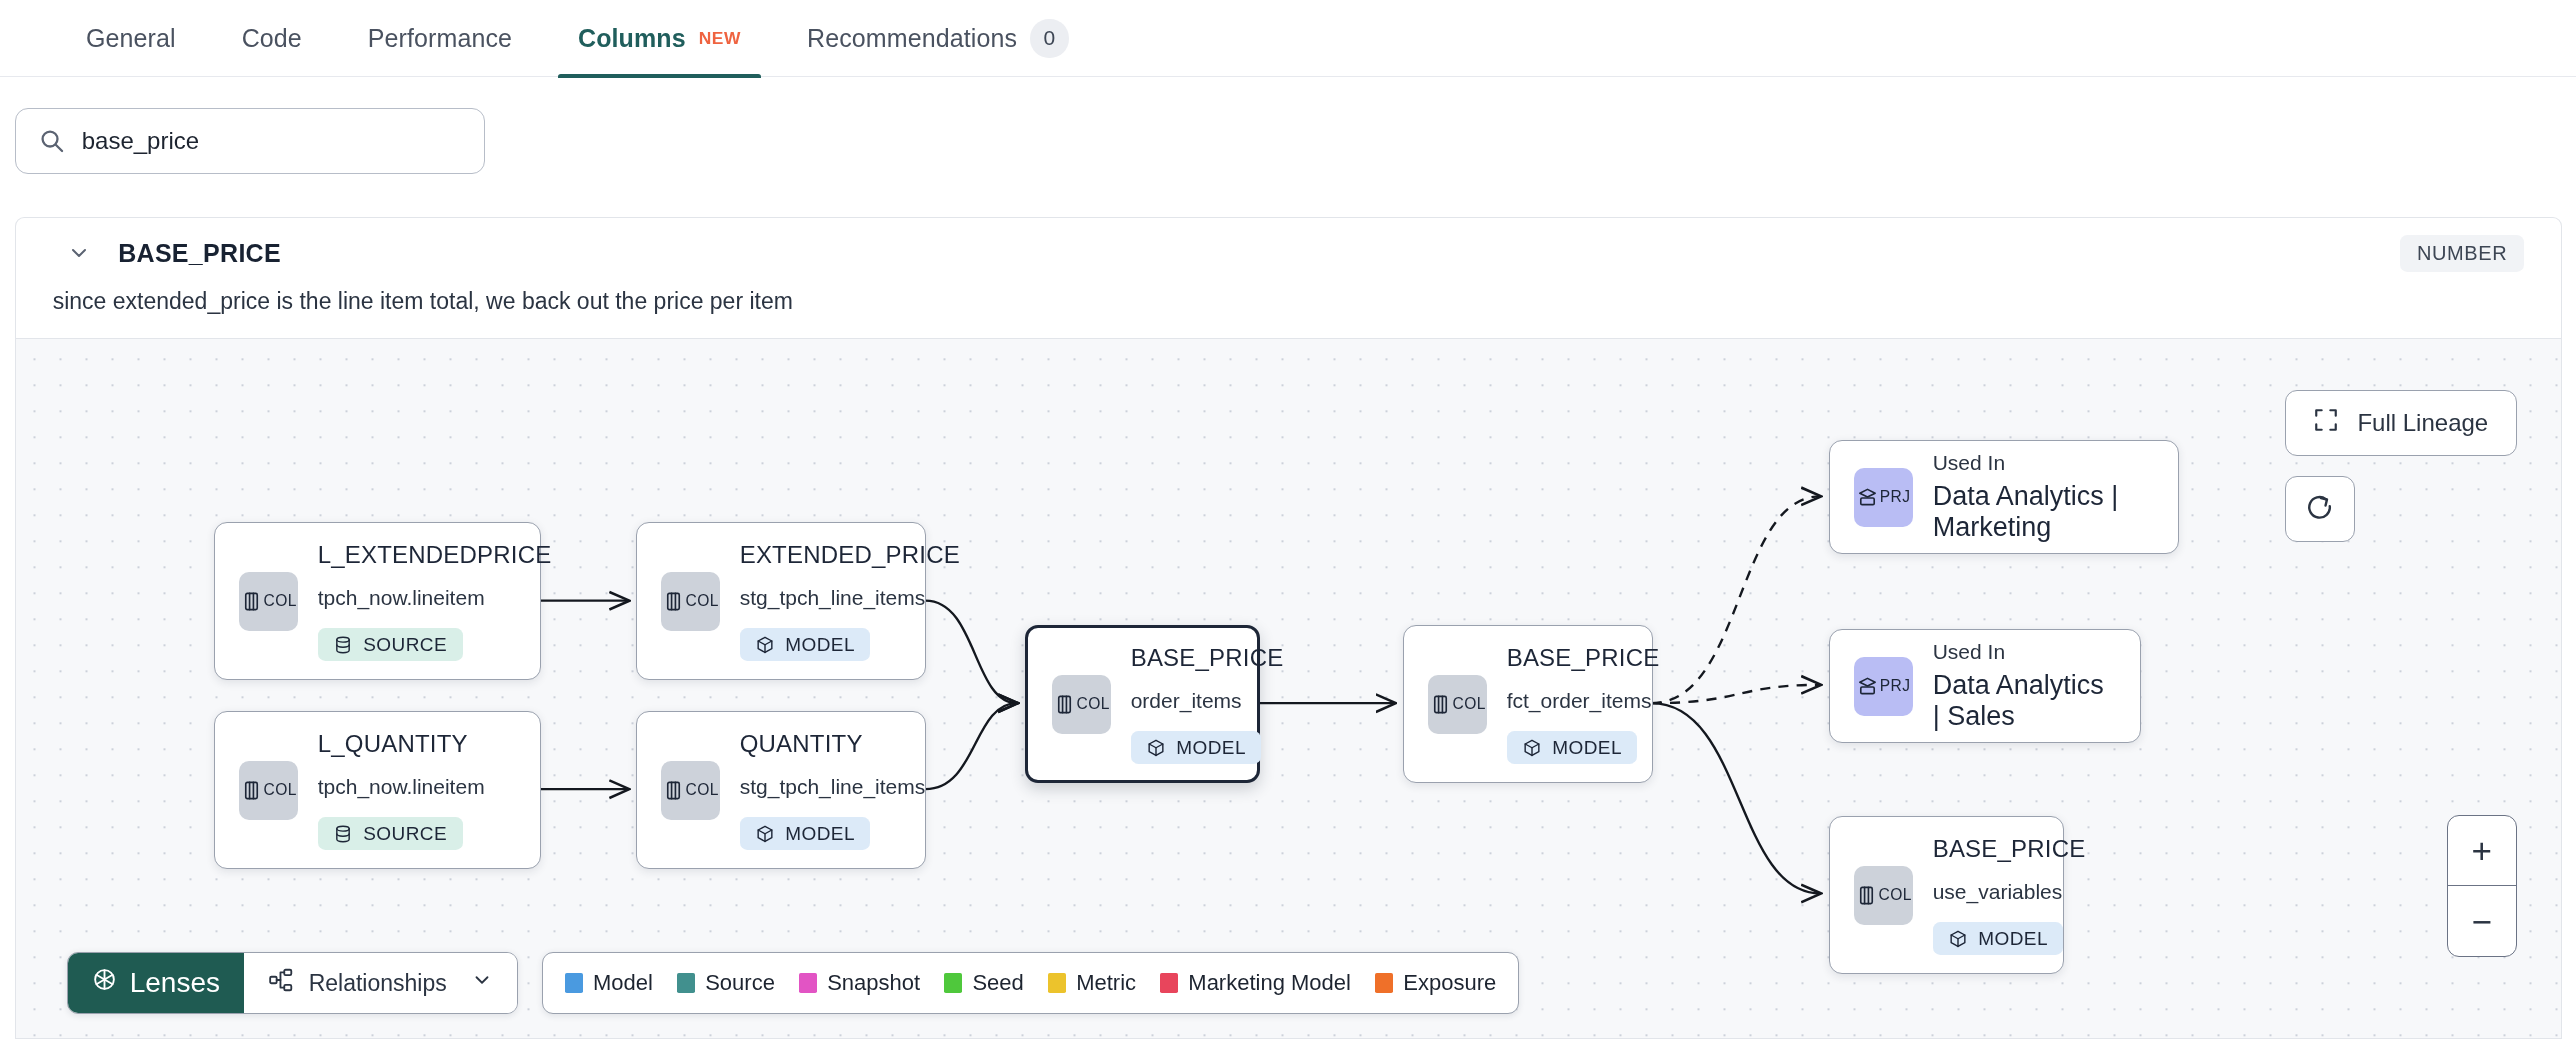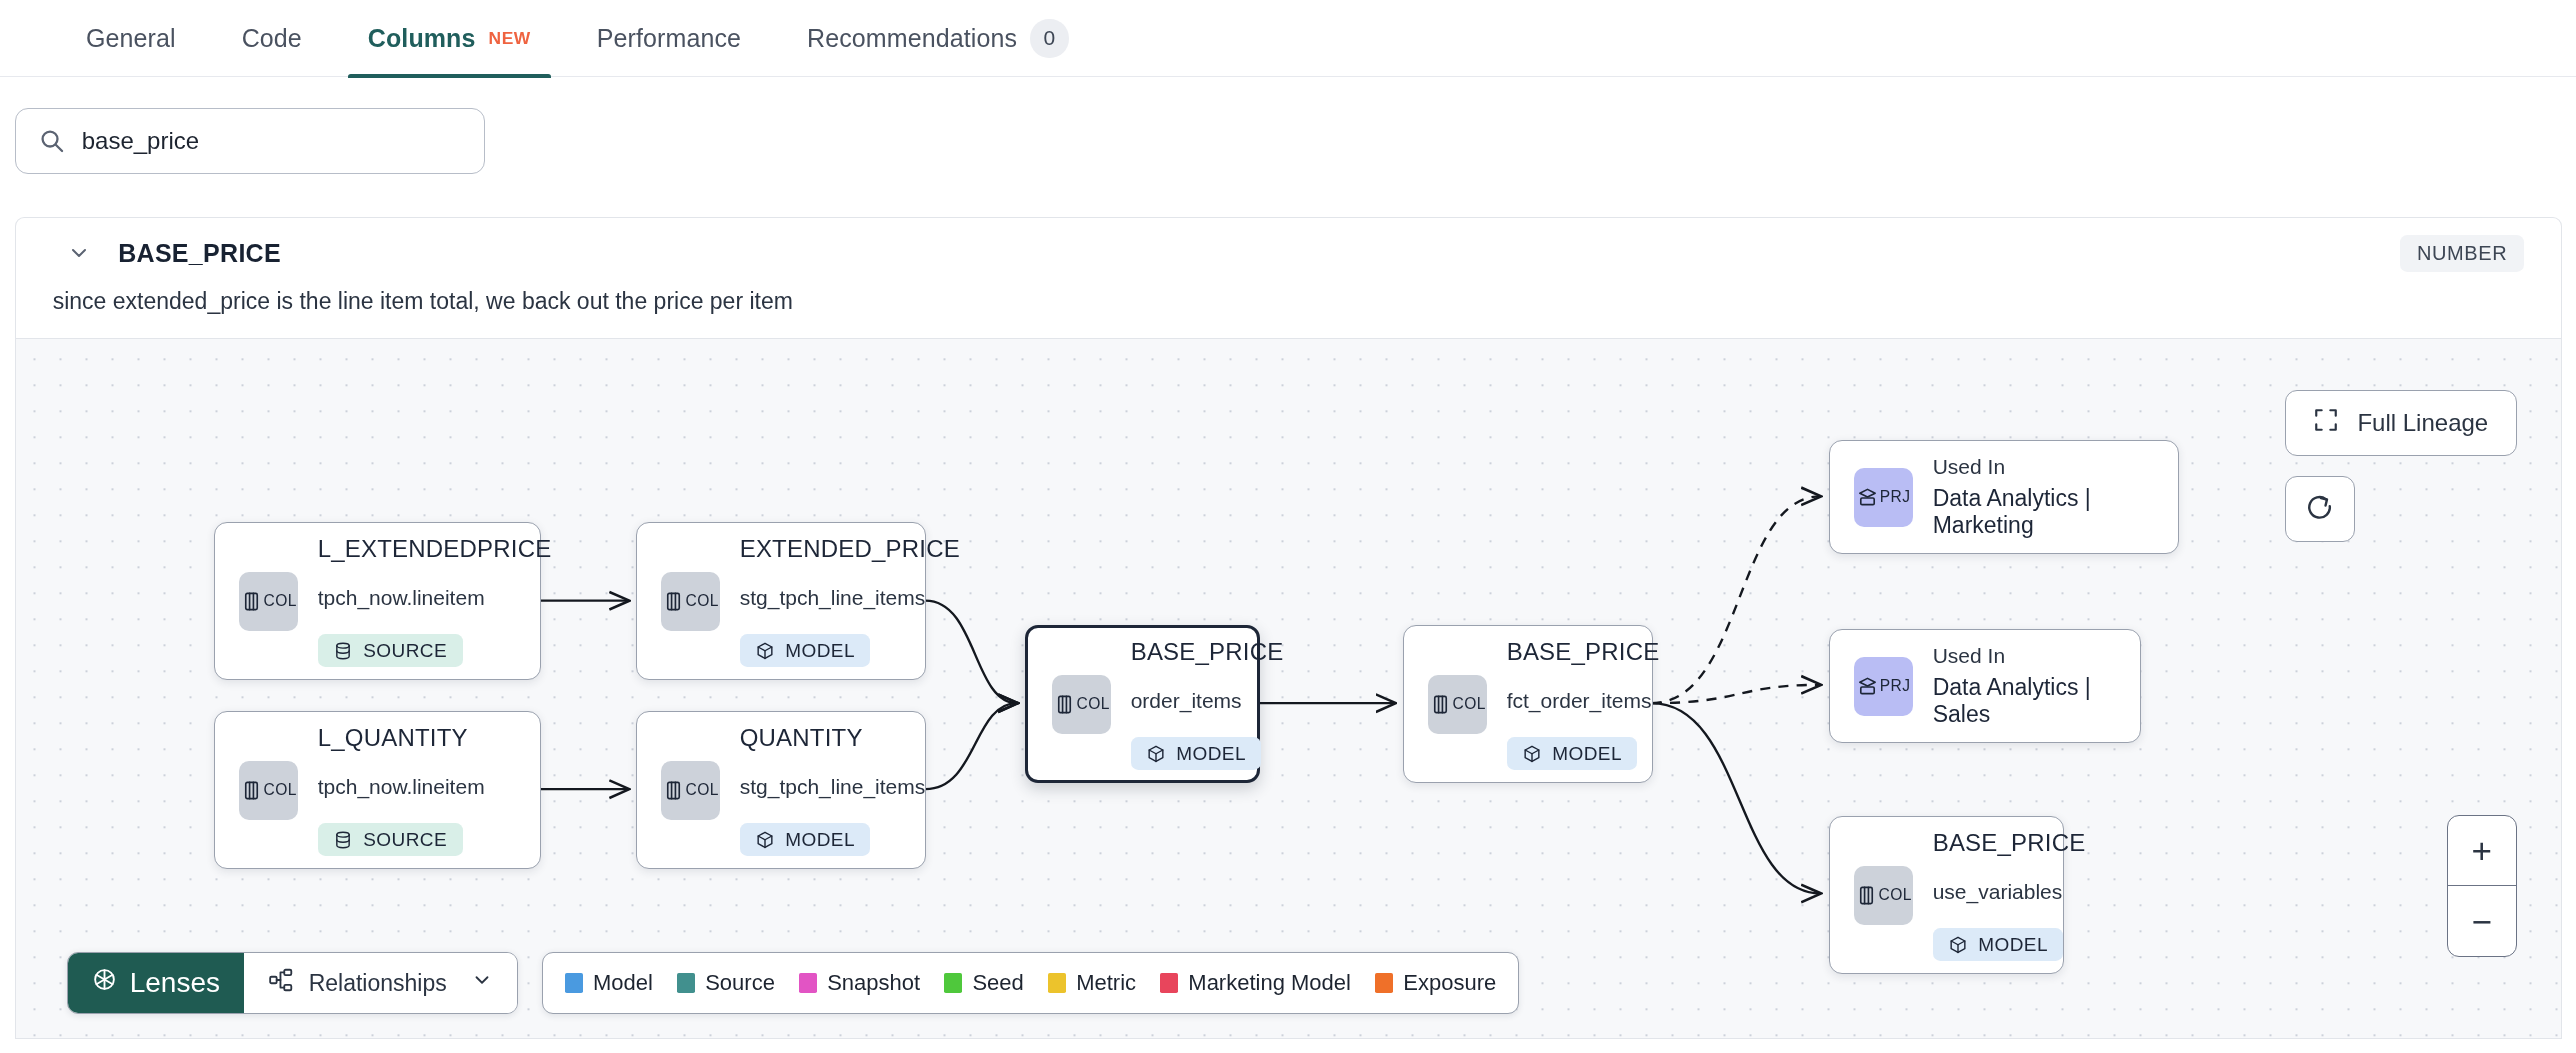--- a/index.html
+++ b/index.html
@@ -98,35 +98,35 @@
     box-shadow: 0 5.5px 14.7px rgba(30,38,54,.20);
   }
   .iconbadge {
     flex: 0 0 auto; width: 59px; height: 59px;
     background:#cdd2da; border-radius: 10px;
     display:flex; align-items:center; justify-content:center; gap:0.9px;
   }
   .iconbadge.prj { background:#b9bdf4; }
   .iconbadge svg { width: 23px; height: 23px; color:#1d2637; display:block; }
   .iconbadge .lbl { font-size: 15.6px; color:#1d2637; letter-spacing:0.4px; line-height:1; }
-  .nbody { display:flex; flex-direction:column; gap: 23px; }
+  .nbody { display:flex; flex-direction:column; gap: 17px; }
   .ntitle { font-size: 24px; color:#1d2637; letter-spacing:0.2px; }
   .nsub { font-size: 21px; color:#2b3442; }
   .tagpill {
     align-self:flex-start; display:flex; align-items:center; gap:10px;
     padding: 5.5px 15.6px; border-radius: 7.3px; font-size: 19px;
     letter-spacing:0.4px; color:#1d2637; margin-top: 1.8px;
   }
   .tagpill svg { width: 20px; height: 20px; display:block; }
   .tagpill.model  { background:#dceaf8; }
   .tagpill.source { background:#d9efe8; }
   .node.prjnode { padding: 0 24px; }
   .node.prjnode .nbody { gap: 6.4px; }
   .node.prjnode .ptop { font-size: 21px; color:#2b3442; }
-  .node.prjnode .pname { font-size: 23px; color:#1d2637; }
+  .node.prjnode .pname { font-size: 27px; color:#1d2637; }
 
   
   .ctrl-topright { position:absolute; top: 51px; right: 44px; display:flex; gap: 20px; flex-direction: column; }
   .btn-full {
     height: 66px; padding: 0 27.5px; background:#fff;
     border:1.4px solid #9aa1ae; border-radius: 12px;
     display:flex; align-items:center; gap:18.3px;
     font-size: 24px; color:#2b3442; cursor:pointer;
   }
   .btn-full svg { width: 26px; height: 26px; color:#2b3442; }
@@ -180,26 +180,26 @@
 
 <div class="app">
 
   <div class="tabbar" id="tabbar">
       <div class="tab">
         <span>General</span>
       </div>
       <div class="tab">
         <span>Code</span>
       </div>
+      <div class="tab">
+        <span>Performance</span>
+      </div>
       <div class="tab active">
         <span>Columns</span>
         <span class="new-badge">NEW</span>
-      </div>
-      <div class="tab">
-        <span>Performance</span>
       </div>
       <div class="tab">
         <span>Recommendations</span>
         <span class="count-pill">0</span>
       </div>
     </div>
 
   <div class="searchwrap">
     <div class="searchbox">
       <span class="sicon">

